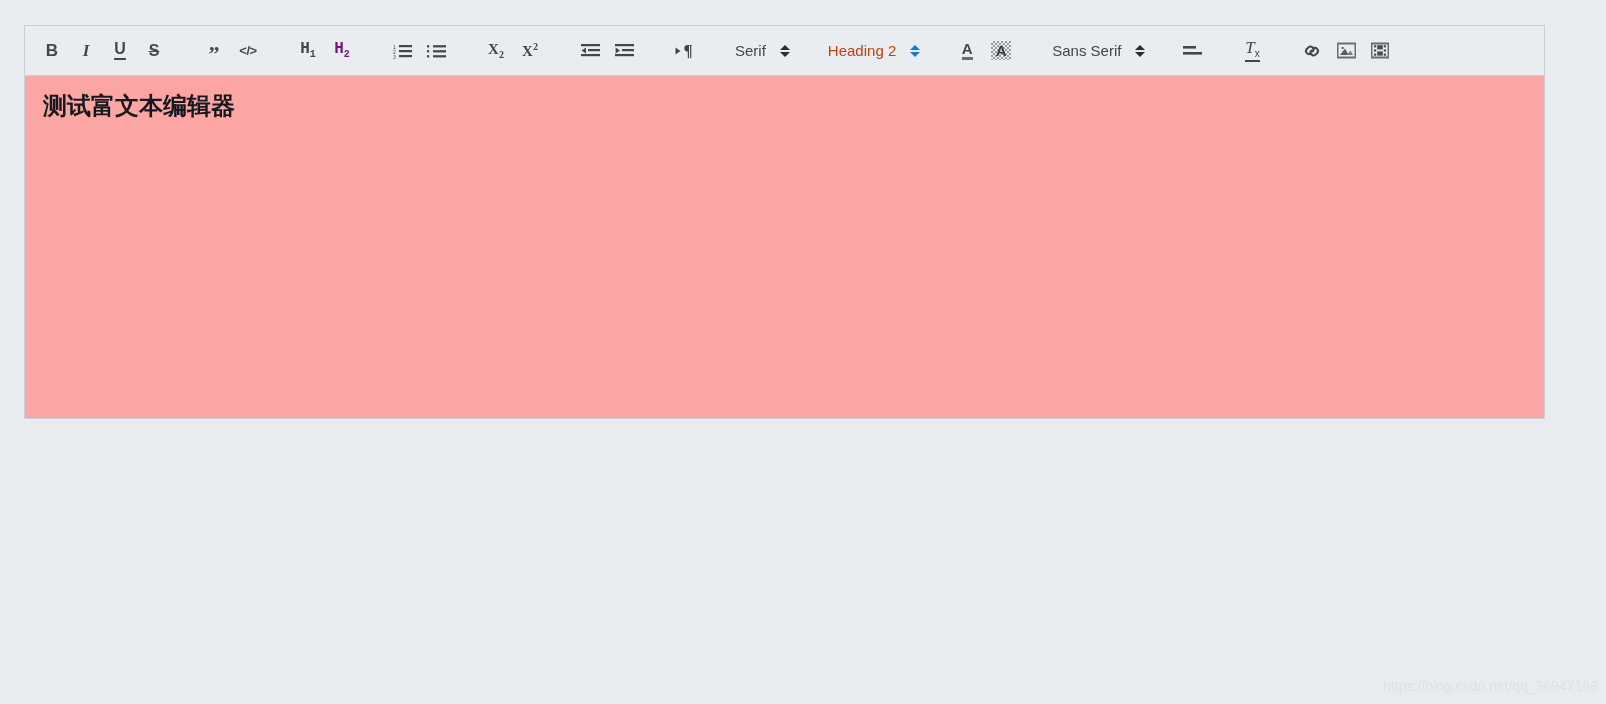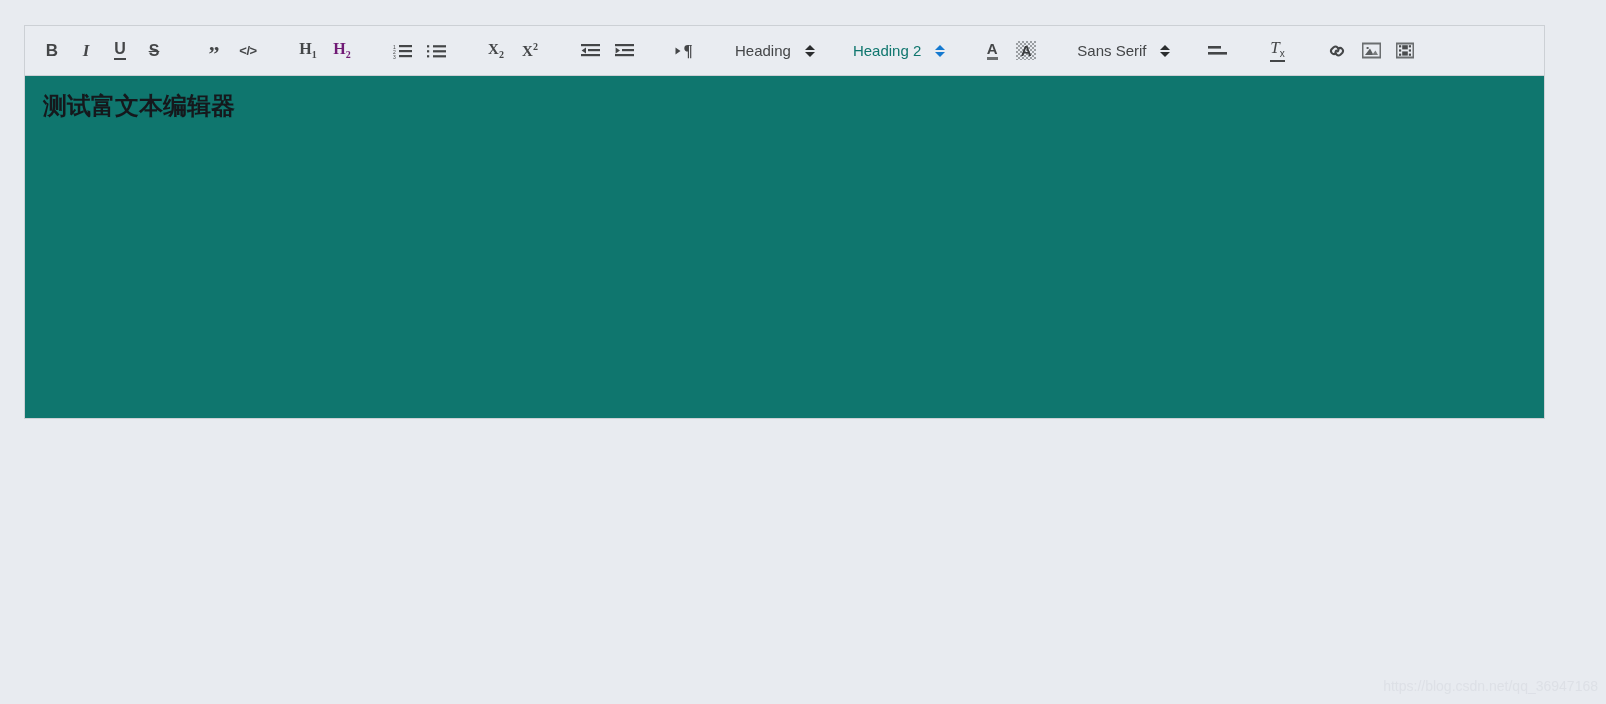--- a/index.html
+++ b/index.html
@@ -78,21 +78,21 @@
     padding-bottom: 0px;
   }
   .ic-s {
     font-family: "Liberation Sans", sans-serif;
     font-weight: 600; font-size: 16px;
     text-decoration: line-through;
   }
   .ic-quote { font-family: "Liberation Serif", serif; font-weight: 700; font-size: 22px; line-height: 0.6; padding-top: 6px;}
   .ic-code { font-family: "Liberation Sans", sans-serif; font-weight: 700; font-size: 13px; letter-spacing: -0.5px;}
   .ic-h {
-    font-family: Liberation Serif, serif;
+    font-family: Liberation Mono, monospace;
     font-weight: 700; font-size: 16px;
   }
   .ic-h sub { font-size: 10px; font-weight: 700; }
   .ic-x {
     font-family: Liberation Serif, serif;
     font-weight: 700; font-size: 15px;
   }
   .ic-x sub, .ic-x sup { font-size: 10px; font-weight: 700; }
 
   .ic-colorA {
@@ -136,21 +136,21 @@
     user-select: none;
     padding: 0 4px;
     height: 30px;
   }
   .tb-select .label {
     font-size: 15px;
     color: #444648;
     font-family: "Liberation Sans", sans-serif;
     white-space: nowrap;
   }
-  .tb-select.active .label { color: #0f766e; }
+  .tb-select.active .label { color: #c2410c; }
   .updown {
     margin-left: 14px;
     display: flex;
     flex-direction: column;
     align-items: center;
     justify-content: center;
     gap: 2px;
   }
   .updown i {
     display: block;
@@ -161,21 +161,21 @@
   .updown i.up   { border-bottom: 5px solid #2b2d2f; }
   .updown i.down { border-top: 5px solid #2b2d2f; }
   .tb-select.active .updown i.up   { border-bottom-color: #1579d0; }
   .tb-select.active .updown i.down { border-top-color: #1579d0; }
 
   
   .editor-content {
     height: 342px;
     padding: 14px 18px;
     box-sizing: border-box;
-    background: #0f766e;
+    background: #fca5a5;
     cursor: text;
   }
   .doc-heading {
     font-family: "Liberation Sans", sans-serif;
     font-size: 24px;
     font-weight: 700;
     color: #15181c;
     margin: 0;
     line-height: 1.3;
   }
@@ -312,21 +312,21 @@
               <polygon points="0.5,2.5 0.5,9.5 5.5,6" fill="#444648"></polygon>
             </svg>
             <span class="ic-text">¶</span>
           </span>
         </div>
       </div>
 
       <div class="gap-lg"></div>
 
       <div class="tb-select">
-        <span class="label">Heading</span>
+        <span class="label">Serif</span>
         <span class="updown">
           <i class="up"></i>
             <i class="down"></i>
         </span>
       </div>
 
       <div class="gap-lg"></div>
 
       <div class="tb-select active">
         <span class="label">Heading 2</span>

